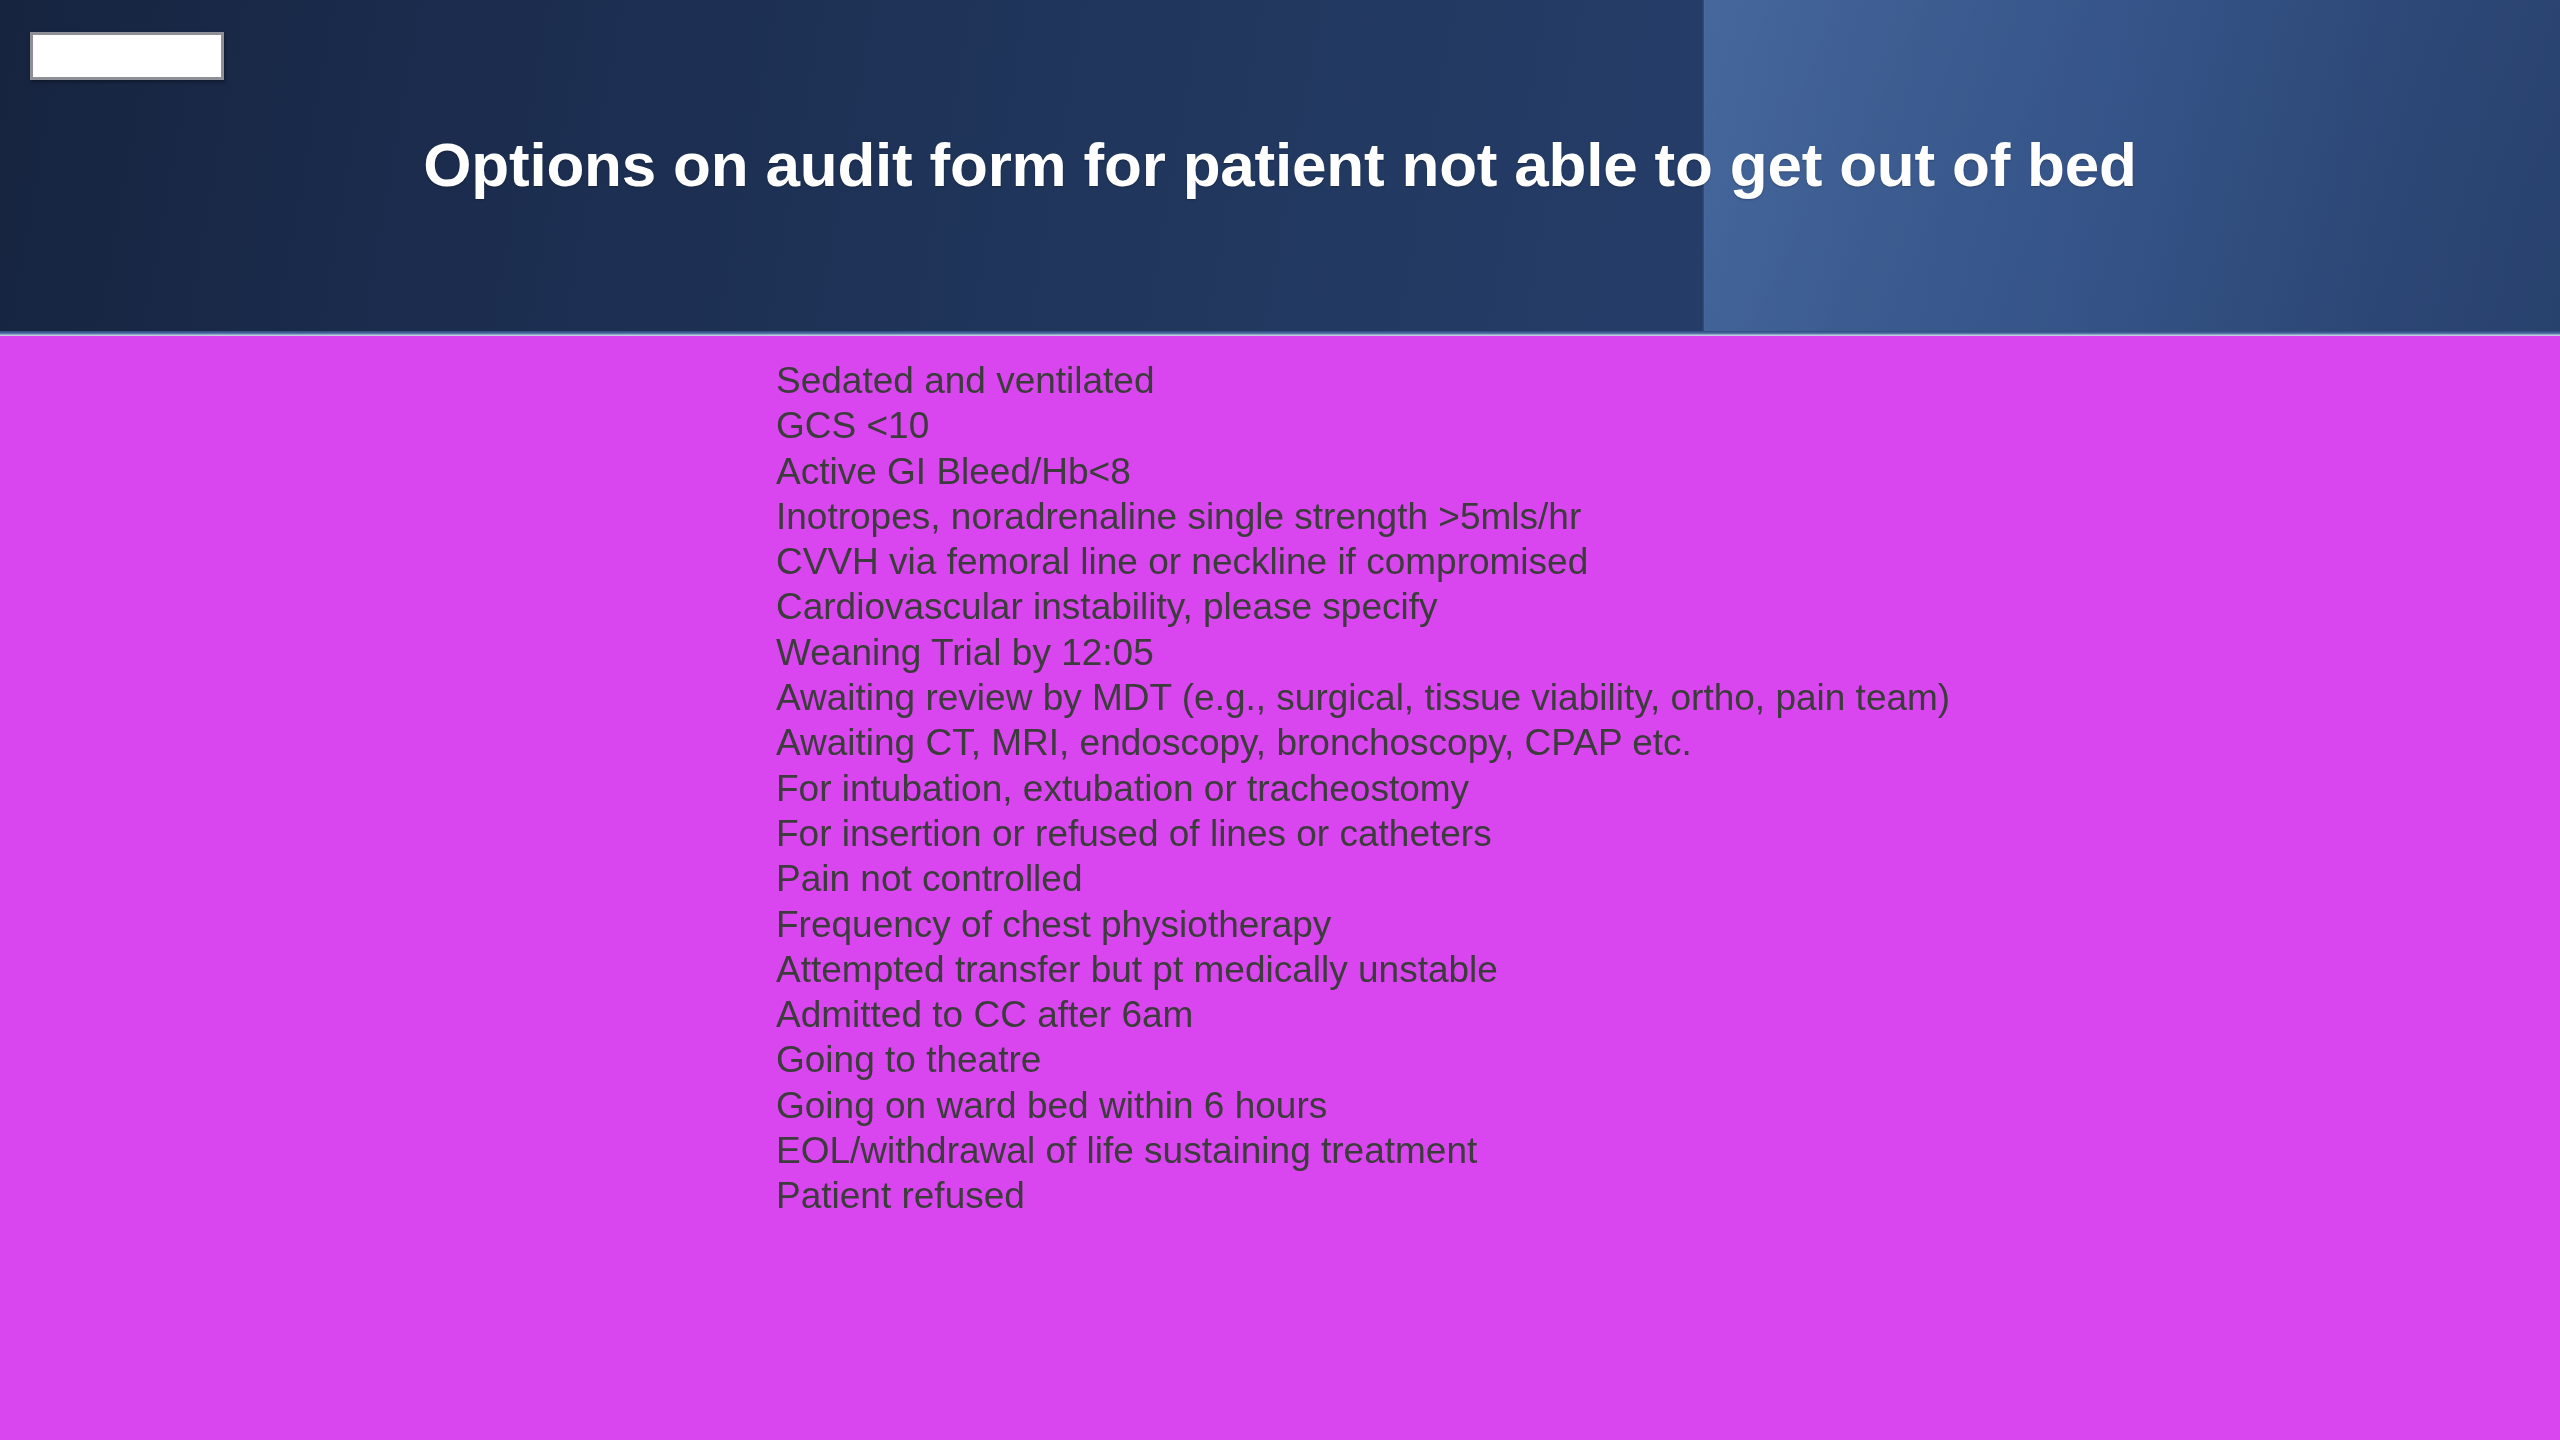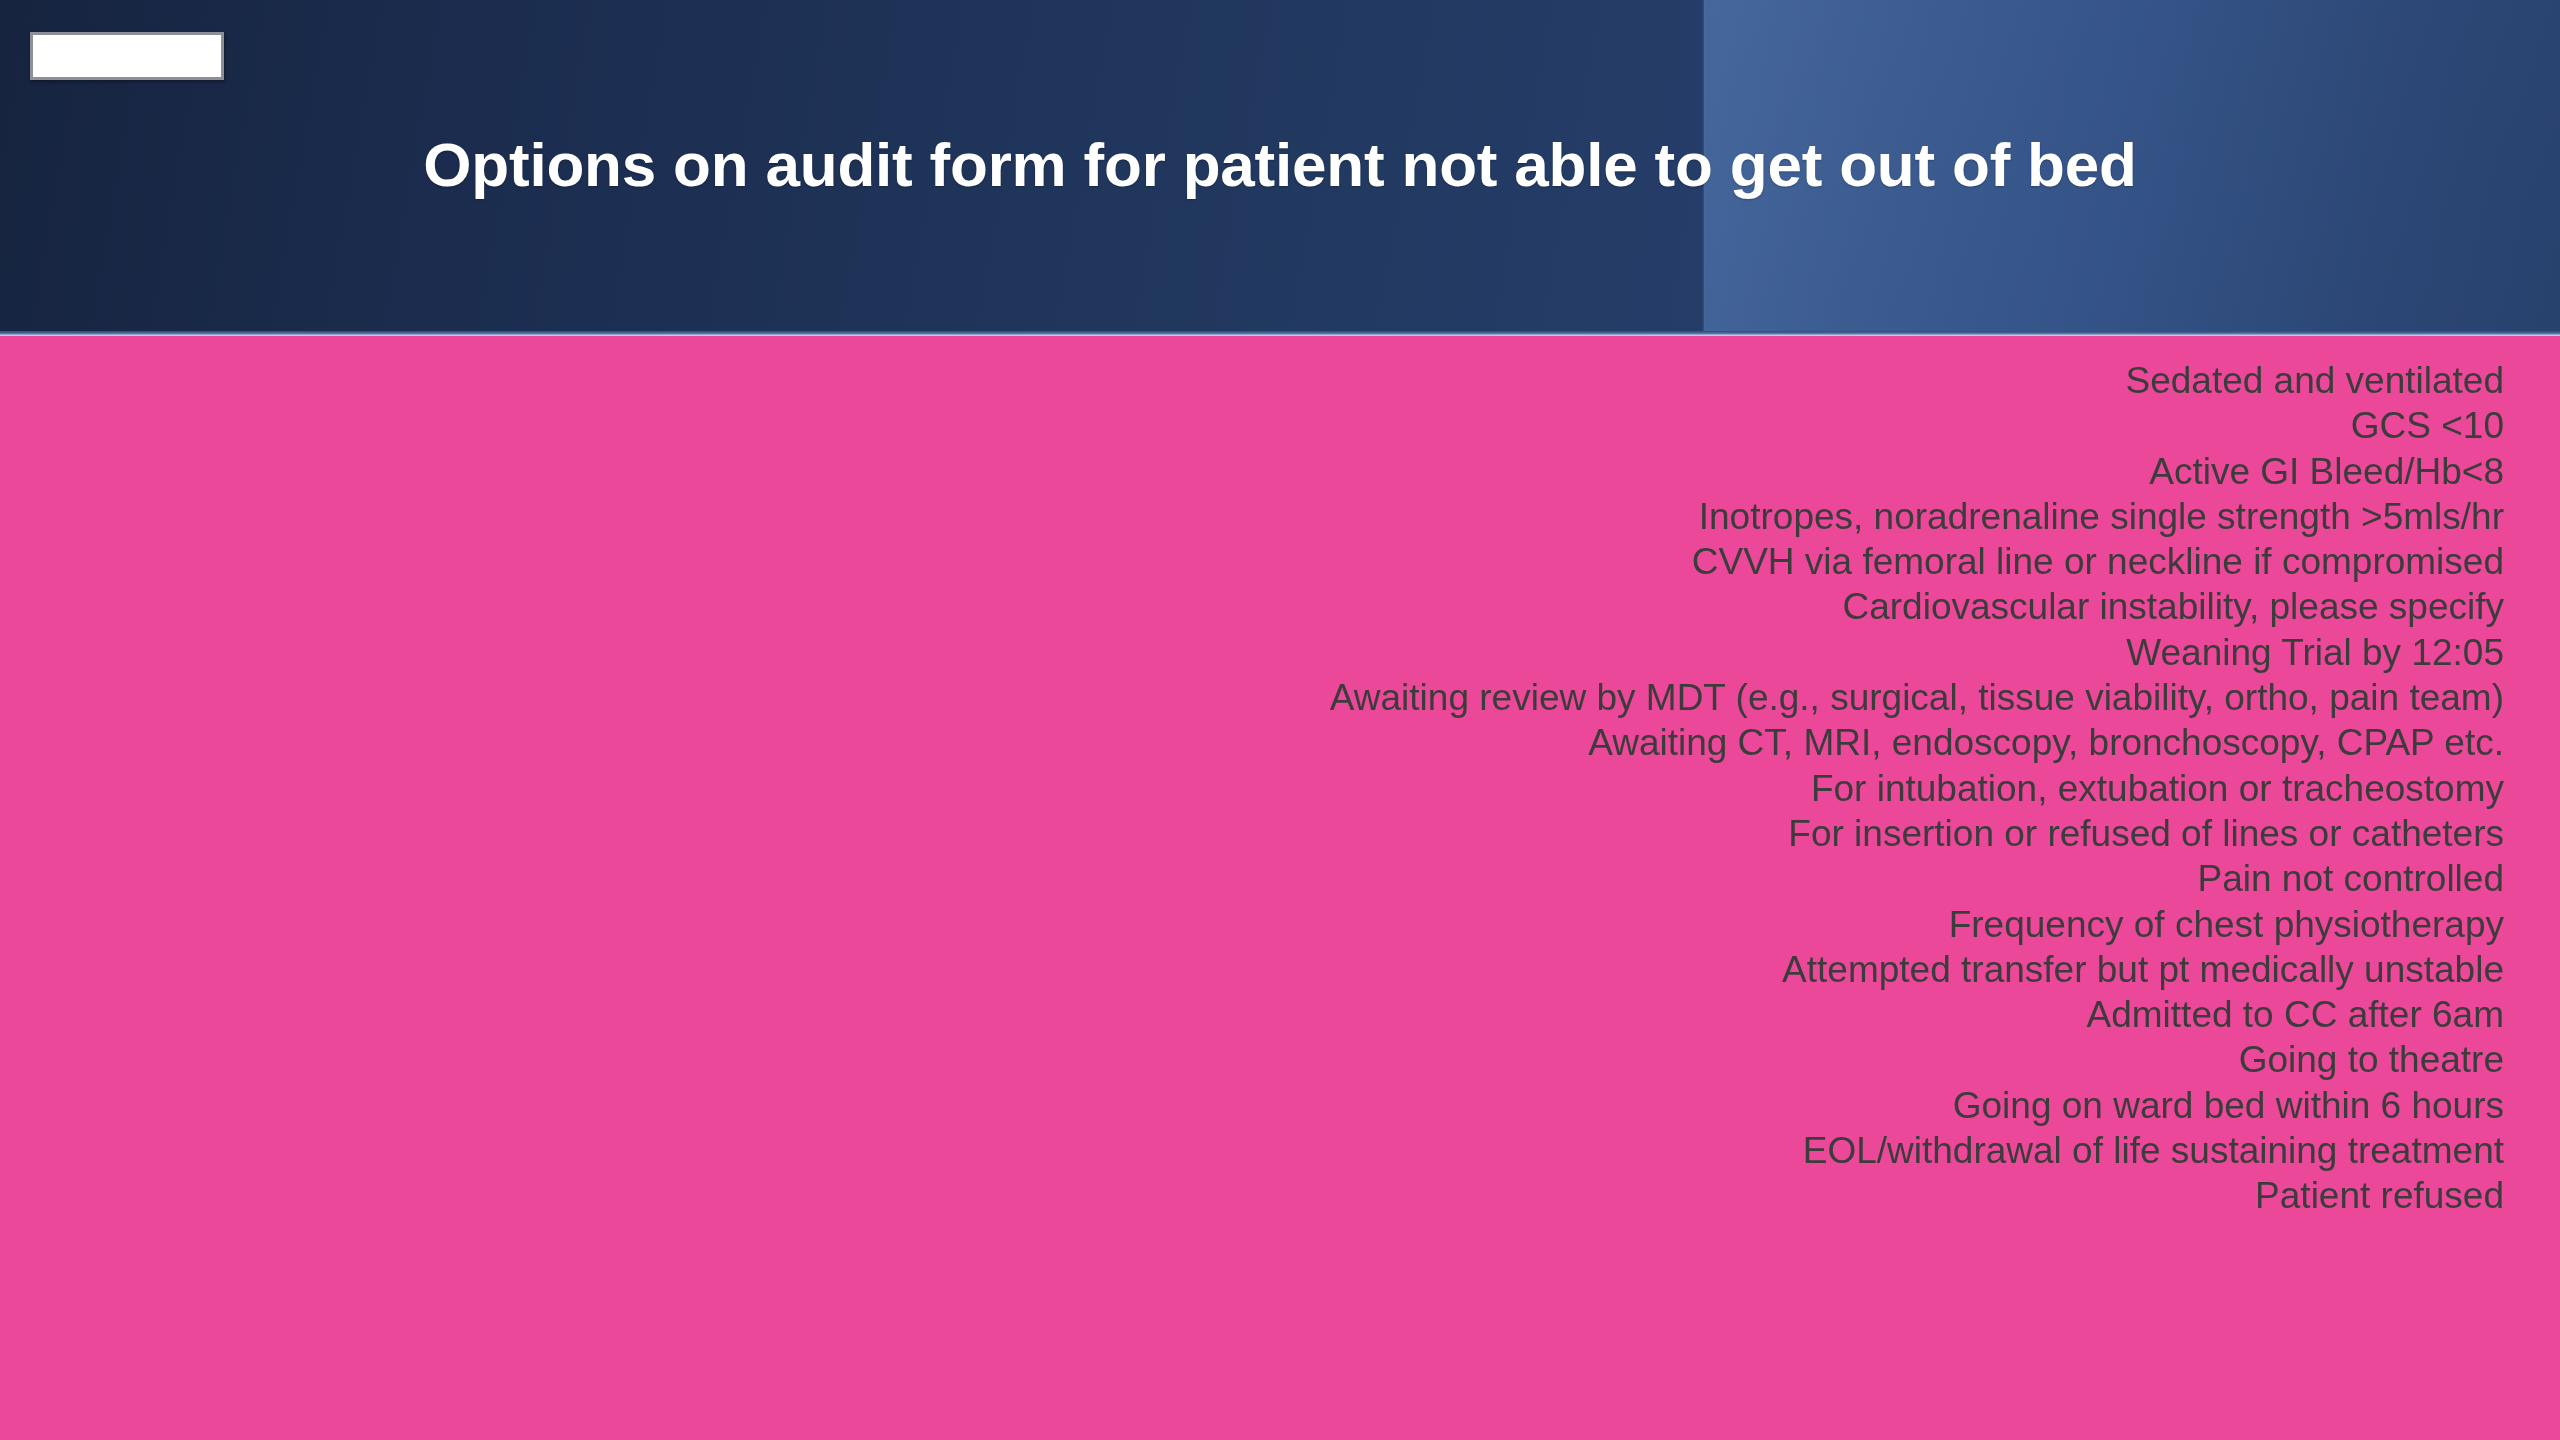--- a/index.html
+++ b/index.html
@@ -12,21 +12,21 @@
     width: 2560px;
     height: 1440px;
     overflow: hidden;
     font-family: "Liberation Sans", sans-serif;
   }
 
   .slide {
     position: relative;
     width: 2560px;
     height: 1440px;
-    background: #ec4899;
+    background: #d946ef;
     overflow: hidden;
   }
 
   
   .header {
     position: absolute;
     left: 0;
     top: 0;
     width: 2560px;
     height: 336px;
@@ -125,24 +125,23 @@
     font-size: 62px;
     line-height: 74px;
     letter-spacing: -0.2px;
     white-space: nowrap;
     text-shadow: 0 1px 2px rgba(0,0,0,0.25);
   }
 
   
   .body-area {
     position: absolute;
-    left: 824px;
+    left: 776px;
     top: 358px;
     width: 1680px;
-    text-align: right;
   }
 
   .option-line {
     color: #3c3c3c;
     font-family: "Liberation Sans", sans-serif;
     font-weight: normal;
     font-size: 37px;
     line-height: 45.3px;
     white-space: nowrap;
   }

